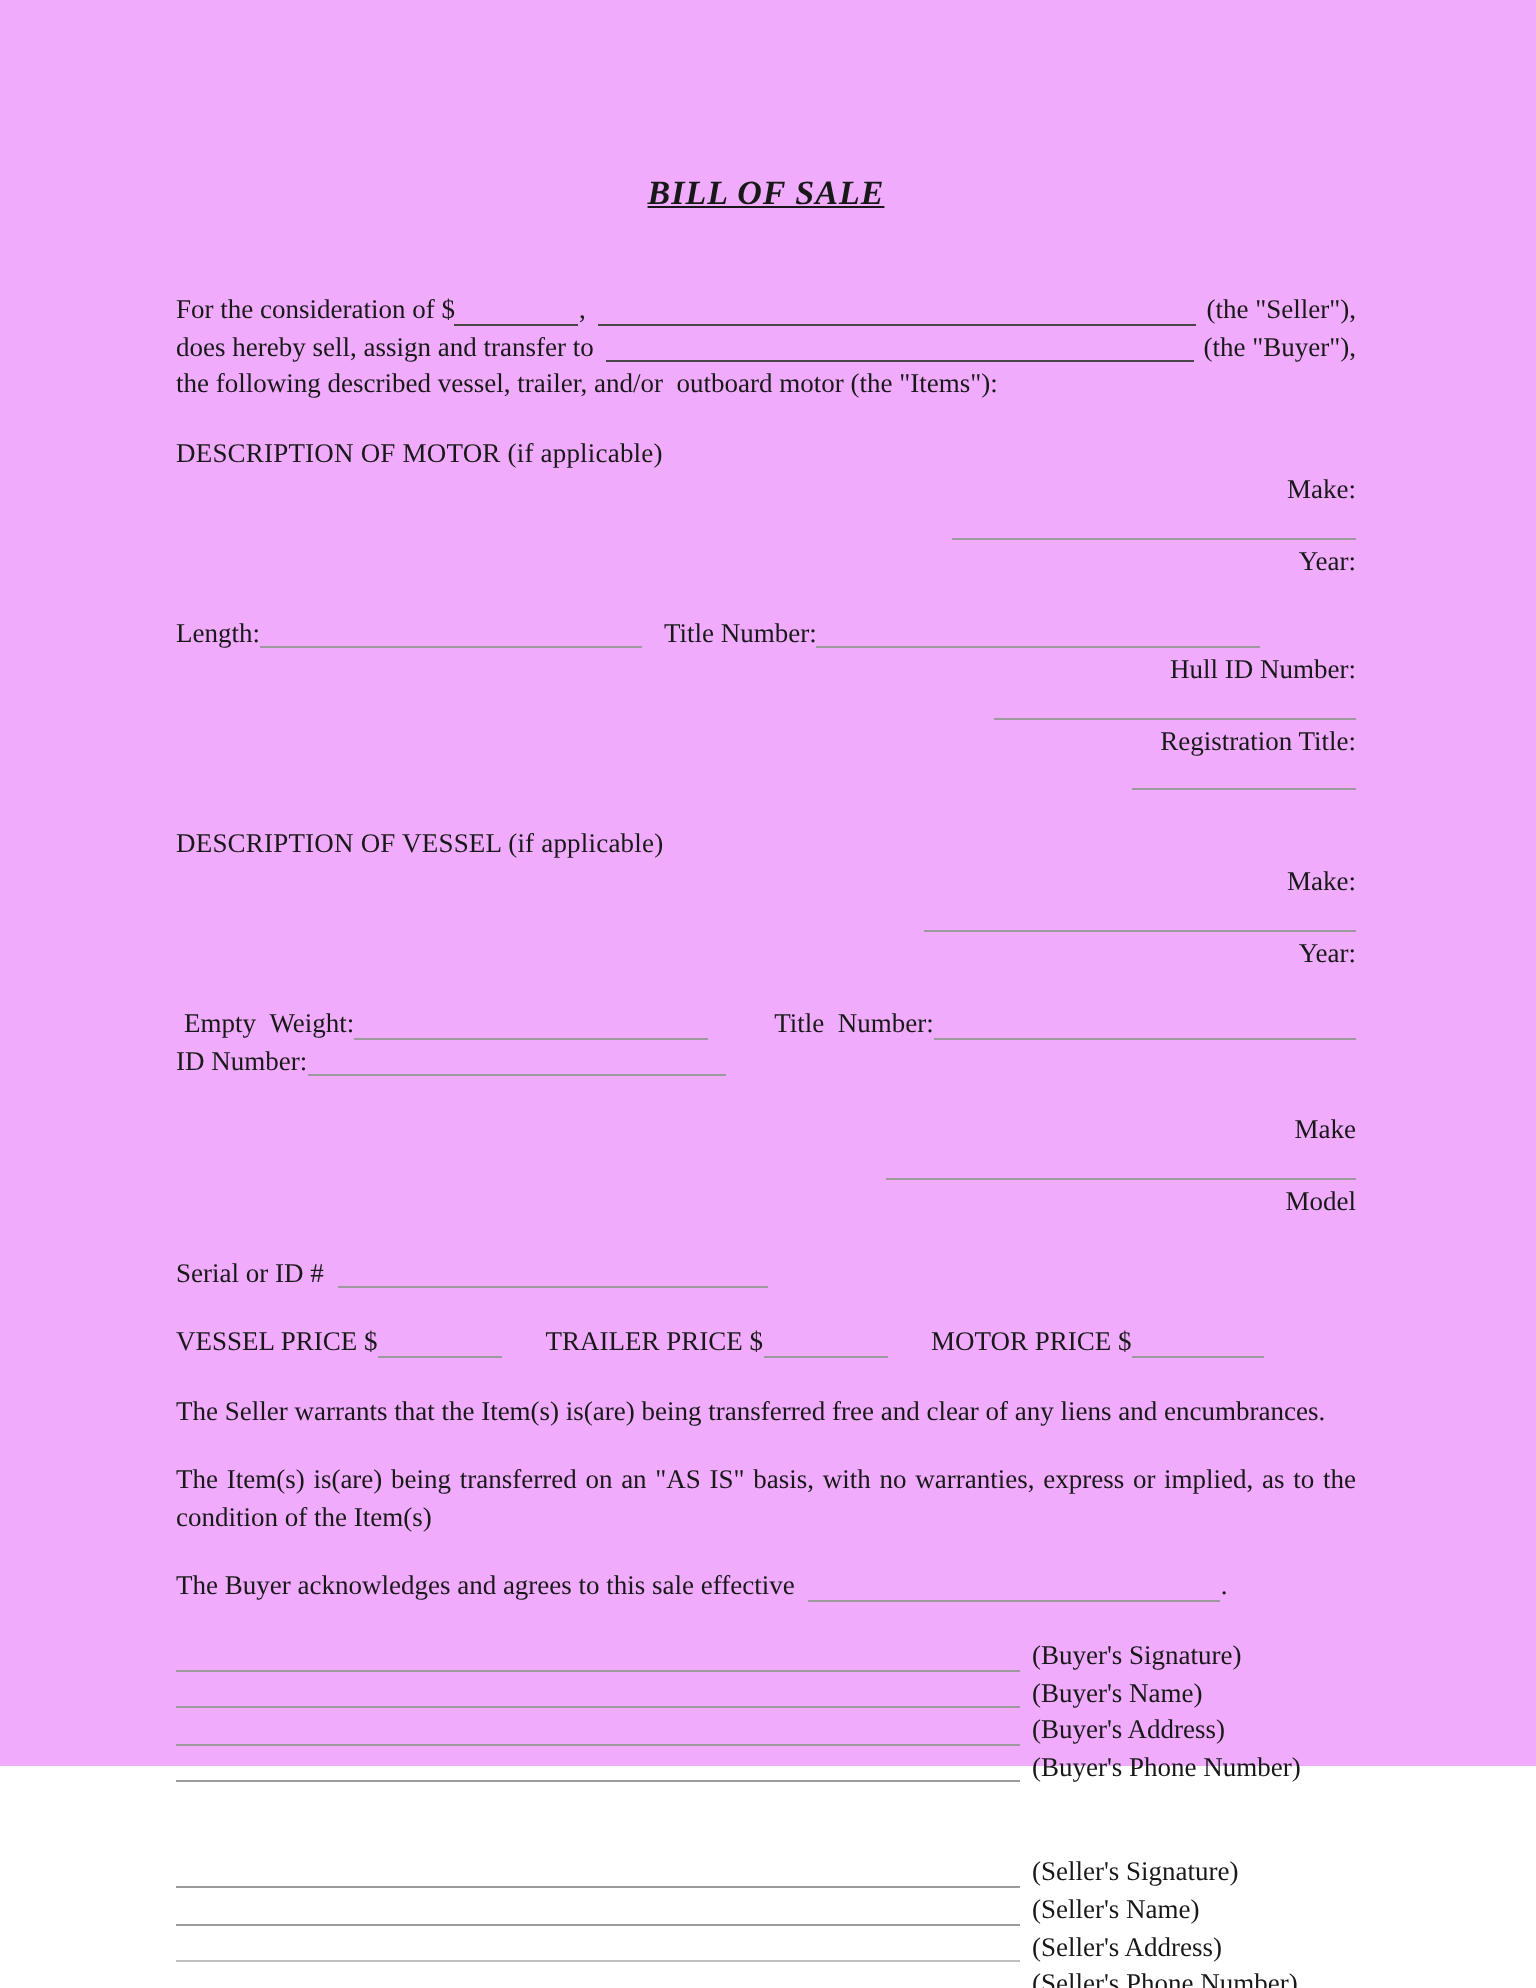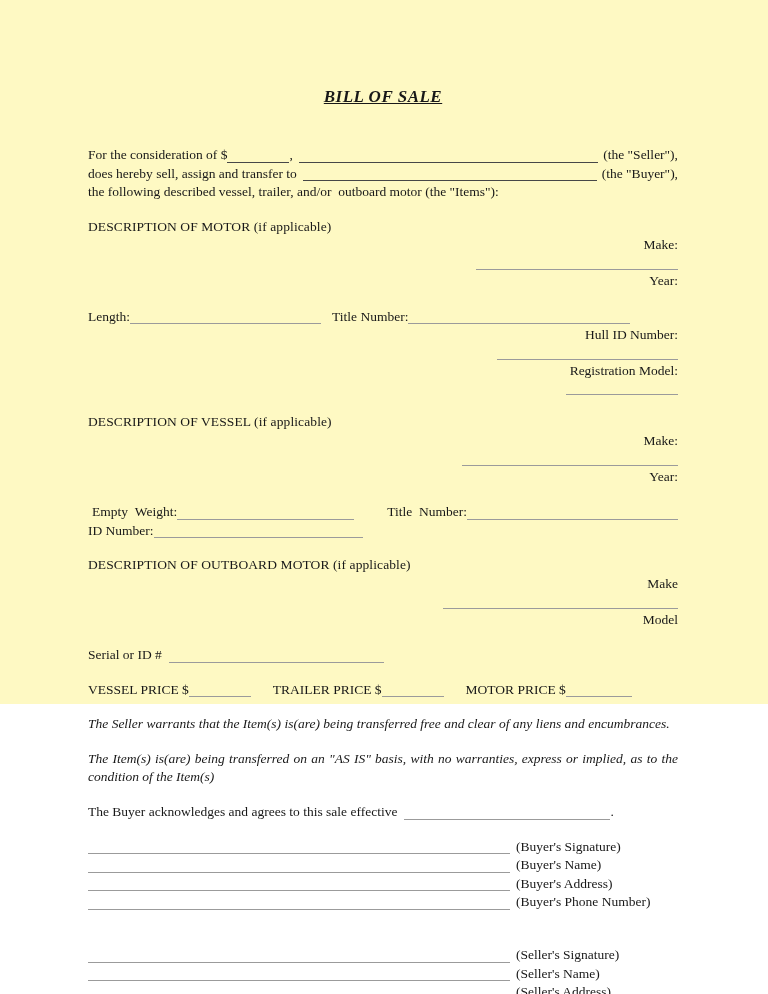--- a/index.html
+++ b/index.html
@@ -6,23 +6,23 @@
   body {
     width: 768px; height: 994px;
     font-family: "Liberation Serif", serif;
     font-size: 13.5px;
     line-height: 18.6px;
     color: #181818;
     overflow: hidden;
   }
   .page {
     box-sizing: border-box;
-    width: 768px; height: 704px;
+    width: 768px; height: 883px;
     padding: 86px 90px 0 88px;
-    background: #fef9c3;
+    background: #f0abfc;
   }
   .doc-title {
     text-align: center;
     font-weight: bold;
     font-style: italic;
     text-decoration: underline;
     font-size: 17px;
     line-height: 22px;
     letter-spacing: 0.5px;
     margin-bottom: 38px;
@@ -39,21 +39,21 @@
     display: inline-block;
     border-bottom: 1px solid #9b9b9b;
     height: 14px;
     margin-bottom: 2px;
     flex: 0 0 auto;
   }
   .bl.dark { border-bottom-color: #474747; }
   .bl.grow { flex: 1 1 auto; }
   .gap { display: inline-block; flex: 0 0 auto; }
   .indent { padding-left: 30px; flex-direction: column; }
-  .just { text-align: justify; font-style: italic; }
+  .just { text-align: justify; }
   .heading { letter-spacing: 0.1px; }
   .right-label { flex: 0 0 auto; margin-left: 5px; }
   .sig-row .bl { width: 422px; }
   .sig-row .right-label { margin-left: 6px; }
 </style>
 </head>
 <body>
 
 <div class="page">
 
@@ -91,21 +91,21 @@
       <span class="lbl">Length:</span>
       <span class="bl" style="width:191px"></span>
       <span class="gap" style="width:11px"></span>
       <span class="lbl">Title Number:</span>
       <span class="bl" style="width:222px"></span>
     </div>
     <div class="row indent">
       <span class="lbl">Hull ID Number:</span>
       <span class="bl" style="width:181px"></span>
       <span class="gap" style="width:27px"></span>
-      <span class="lbl">Registration Model:</span>
+      <span class="lbl">Registration Title:</span>
       <span class="gap" style="width:4px"></span>
       <span class="bl" style="width:112px"></span>
     </div>
   </div>
 
   <div class="block">
     <div class="heading">DESCRIPTION OF VESSEL (if applicable)</div>
     <div class="row indent">
       <span class="lbl">Make:</span>
       <span class="gap" style="width:8px"></span>
@@ -121,21 +121,20 @@
       <span class="lbl">Title &nbsp;Number:</span>
       <span class="bl grow"></span>
     </div>
     <div class="row">
       <span class="lbl">ID Number:</span>
       <span class="bl" style="width:209px"></span>
     </div>
   </div>
 
   <div class="block">
-    <div class="heading">DESCRIPTION OF OUTBOARD MOTOR (if applicable)</div>
     <div class="row indent">
       <span class="lbl">Make</span>
       <span class="gap" style="width:9px"></span>
       <span class="bl" style="width:235px"></span>
       <span class="gap" style="width:18px"></span>
       <span class="lbl">Model</span>
       <span class="gap" style="width:8px"></span>
       <span class="bl grow"></span>
     </div>
     <div class="row">

